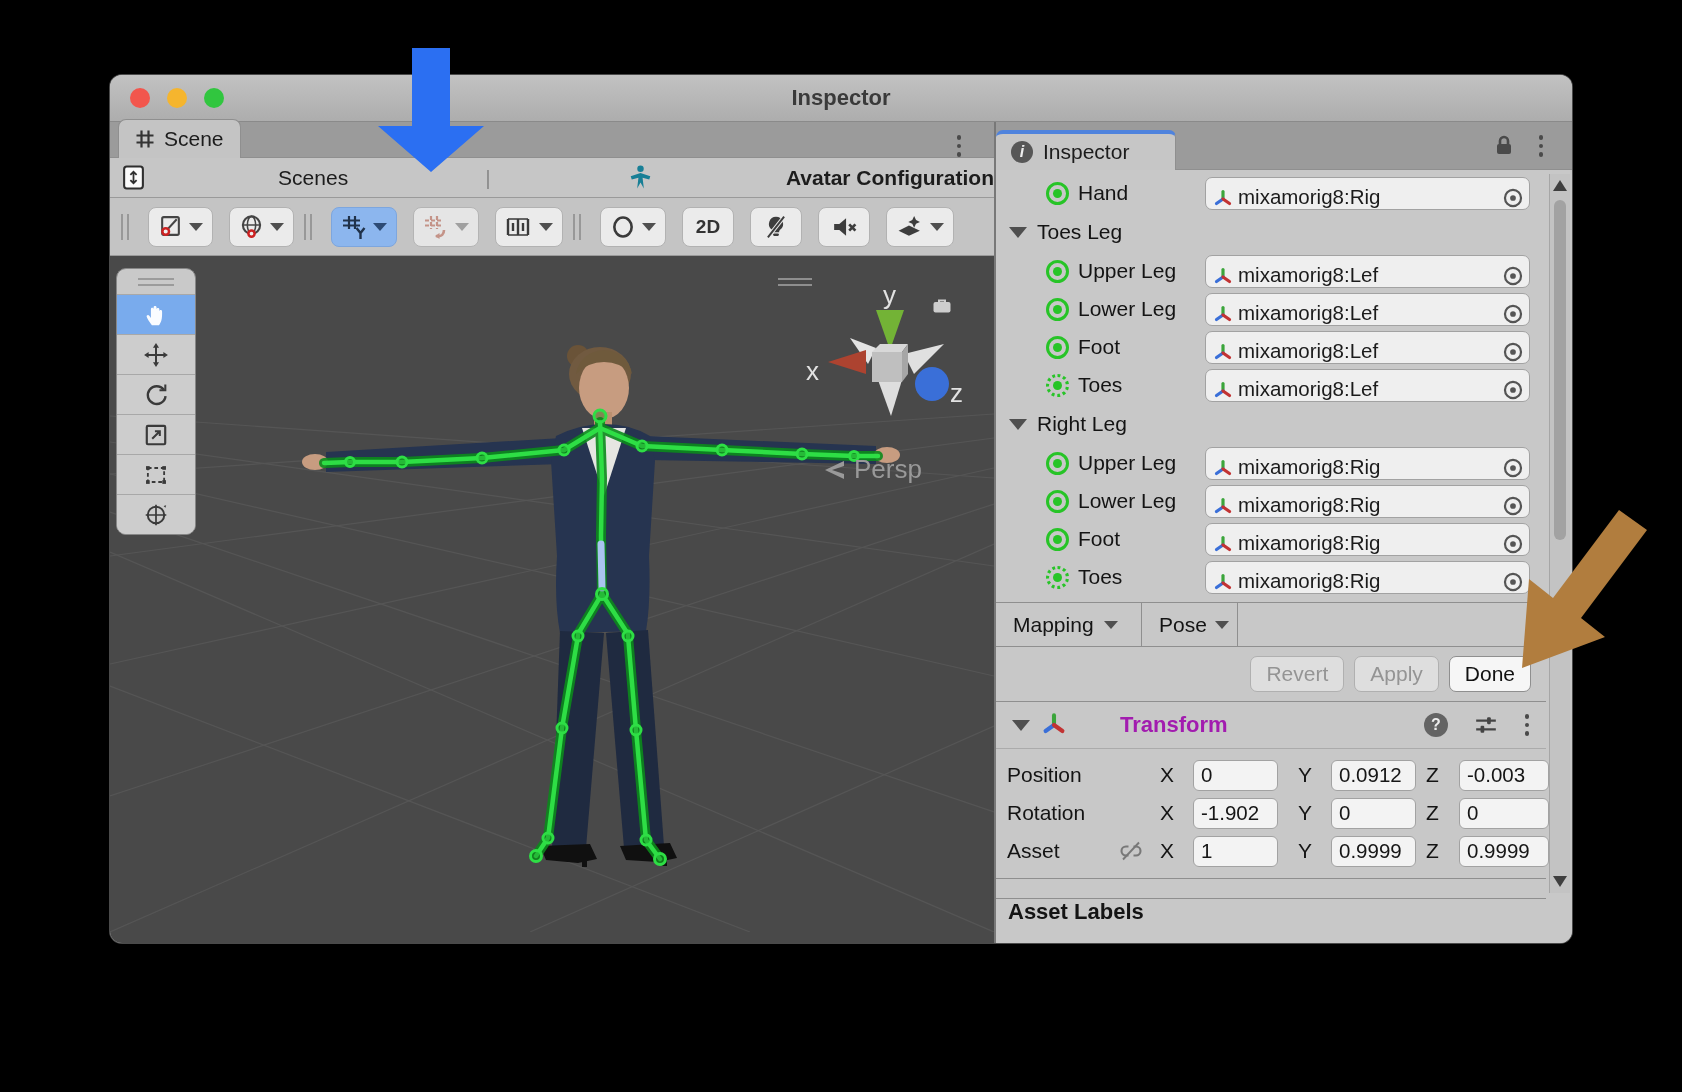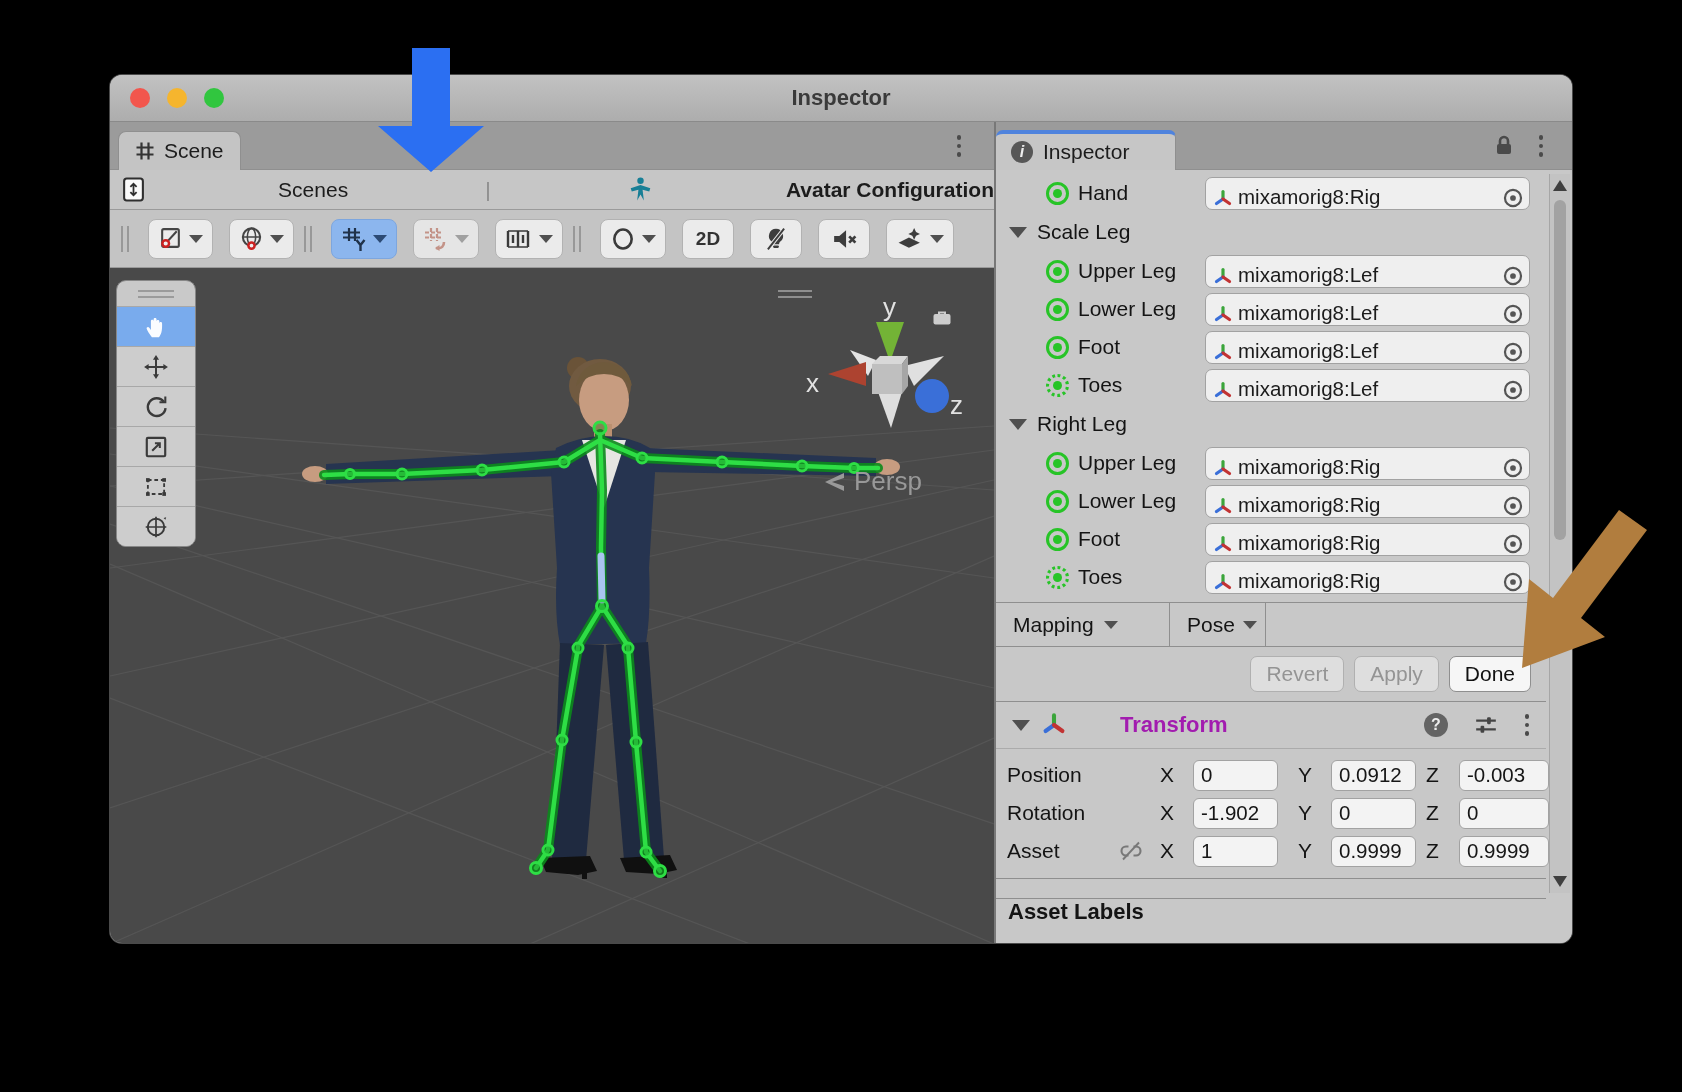--- a/index.html
+++ b/index.html
@@ -16,21 +16,21 @@
   position:relative; display:flex; align-items:center; flex:none; }
 .traffic { position:absolute; left:20px; top:13px; display:flex; gap:17px; }
 .light { width:20px; height:20px; border-radius:50%; }
 .light.red{ background:#f2564d; } .light.yellow{ background:#f5b52e; } .light.green{ background:#31c63f; }
 .win-title { flex:1; text-align:center; font-size:22px; font-weight:bold; color:#3a3a3a; }
 
 .main { flex:1; display:flex; min-height:0; }
 
 
 .scene-panel { width:886px; flex:none; display:flex; flex-direction:column; border-right:2px solid #787878; }
-.tabstrip { height:48px; background:#9b9b9b; border-bottom:1px solid #8f8f8f; display:flex; align-items:flex-end; position:relative; flex:none; }
+.tabstrip { height:36px; background:#9b9b9b; border-bottom:1px solid #8f8f8f; display:flex; align-items:flex-end; position:relative; flex:none; }
 .tab-scene { height:39px; margin-left:8px; margin-bottom:-1px; background:#c4c4c4; border:1px solid #8f8f8f; border-bottom:none;
   border-radius:8px 8px 0 0; display:flex; align-items:center; gap:9px; padding:0 16px; font-size:21px; color:#1c1c1c; }
 .kebab { width:6px; display:flex; flex-direction:column; gap:4px; align-items:center; }
 .kebab i { width:4.5px; height:4.5px; border-radius:50%; background:#4a4a4a; display:block; }
 .strip-kebab { position:absolute; right:32px; top:13px; }
 
 .breadcrumb { height:40px; background:#c6c6c6; border-bottom:1px solid #9a9a9a; display:flex; align-items:center;
   padding-left:12px; gap:9px; font-size:21px; color:#1c1c1c; flex:none;justify-content:space-between; }
 .crumb-sep { color:#8a8a8a; padding:0 4px; }
 .crumb-current { font-weight:bold; }
@@ -82,21 +82,21 @@
 .tri-down { width:0; height:0; border-left:9px solid transparent; border-right:9px solid transparent; border-top:11px solid #4f4f4f; flex:none; }
 .joint { width:23px; height:23px; border:3.5px solid #27c427; border-radius:50%; position:relative; flex:none; margin-right:9px; }
 .joint::after { content:""; position:absolute; left:50%; top:50%; width:9px; height:9px; margin:-4.5px 0 0 -4.5px; border-radius:50%; background:#27c427; }
 .joint.dashed { border-style:dotted; }
 .bone-field { margin-left:auto; margin-right:16px; width:325px; height:33px; background:#efefef; border:1px solid #a2a2a2;
   border-radius:7px; display:flex; align-items:flex-end; gap:5px; padding:0 5px 0 7px; font-size:20.5px; color:#1b1b1b; overflow:hidden; }
 .bone-field .val { flex:1; white-space:nowrap; overflow:hidden; }
 
 .mapping-row { margin-top:6px; height:45px; border-top:1px solid #8f8f8f; border-bottom:1px solid #8f8f8f; display:flex; flex:none; }
 .map-cell { border-right:1px solid #8f8f8f; display:flex; align-items:center; gap:10px; padding-left:17px; font-size:21px; color:#141414; }
-.map-cell.c1 { width:174px; } .map-cell.c2 { width:96px;gap:8px; }
+.map-cell.c1 { width:146px; } .map-cell.c2 { width:96px;gap:8px; }
 
 .action-row { height:54px; display:flex; align-items:center; justify-content:flex-end; gap:10px; padding-right:15px; flex:none; }
 .btn { height:36px; border-radius:7px; font-size:21px; padding:0 15px; display:flex; align-items:center;
   background:#dedede; border:1px solid #b0b0b0; color:#949494; font-family:"Liberation Sans",sans-serif; }
 .btn.primary { background:#f6f6f6; border-color:#8f8f8f; color:#111; }
 
 .transform-block { border-bottom:1px solid #8f8f8f; flex:none; }
 .transform-header { height:48px; border-top:1px solid #8f8f8f; border-bottom:1px solid #ababab; display:flex; align-items:center;
   padding:0 16px 0 16px; gap:12px; }
 .transform-title { font-size:22px; font-weight:bold; color:#a21caf; margin-left:42px; }
@@ -436,21 +436,21 @@
                 <span class="val">mixamorig8:Rig</span>
                 <svg width="22" height="22" viewBox="0 0 20 20">
                     <circle cx="10" cy="10" r="7.3" fill="none" stroke="#555" stroke-width="2"></circle>
                     <circle cx="10" cy="10" r="2.6" fill="#555"></circle>
                   </svg>
               </div>
             </div>
 
             <div class="section-row">
               <span class="tri-down"></span>
-              <span>Scale Leg</span>
+              <span>Toes Leg</span>
             </div>
 
             <div class="bone-row">
               <span class="joint"></span>
               <span>Upper Leg</span>
               <div class="bone-field">
                 <svg width="20" height="20" viewBox="0 0 20 20">
                     <path d="M10 10V2.5" stroke="#3ba53b" stroke-width="3.2" stroke-linecap="round"></path>
                     <path d="M10 10l-6.5 4.5" stroke="#3a6fd8" stroke-width="3.2" stroke-linecap="round"></path>
                     <path d="M10 10l6.5 4.5" stroke="#c23333" stroke-width="3.2" stroke-linecap="round"></path>

